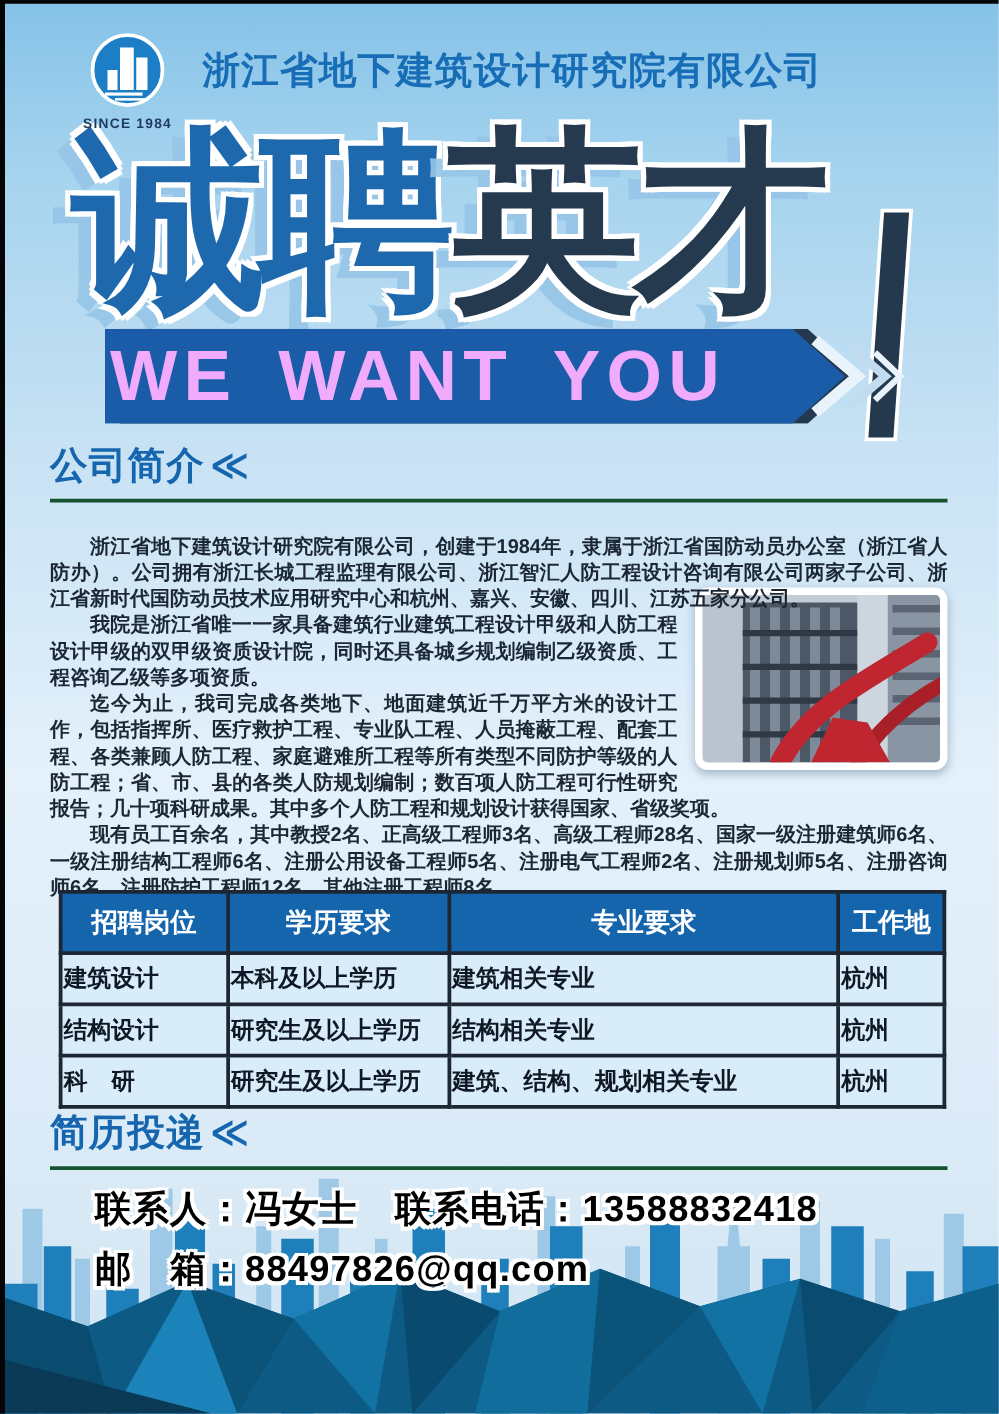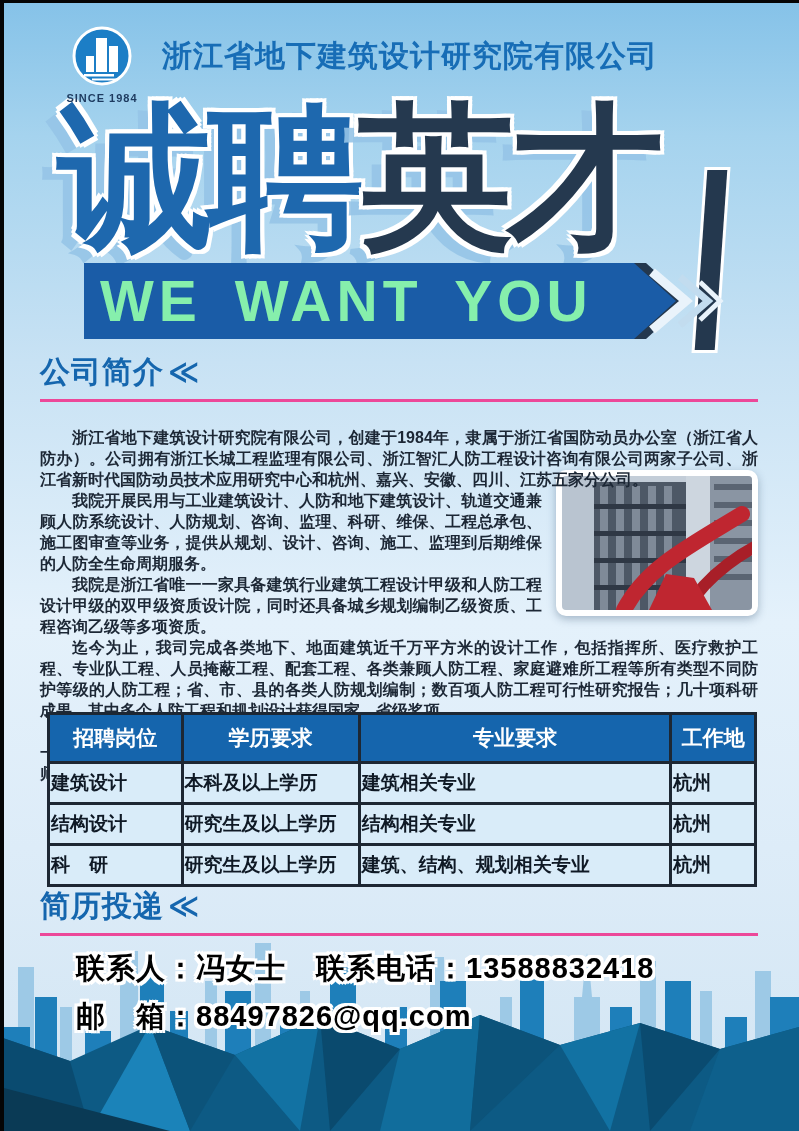--- a/index.html
+++ b/index.html
@@ -27,27 +27,27 @@
   .t-dark{color:#25394f;}
   .tail-stroke{position:absolute;left:701px;top:170px;width:20px;height:180px;background:#24384e;
     transform:skewX(-4deg);box-shadow:0 0 0 3px #fff;z-index:2;}
 
   
   .banner-wrap{position:absolute;left:84px;top:263px;width:592px;height:76px;z-index:3;}
   .banner-shadow{position:absolute;inset:0;transform:translateX(12px);background:#24384e;
     clip-path:polygon(0 0,calc(100% - 42px) 0,100% 50%,calc(100% - 42px) 100%,0 100%);}
   .banner{position:absolute;inset:0;background:#1a5ca7;
     clip-path:polygon(0 0,calc(100% - 42px) 0,100% 50%,calc(100% - 42px) 100%,0 100%);}
-  .banner-text{display:block;color:#86efac;font-size:57px;font-weight:bold;line-height:76px;
-    padding-left:16px;letter-spacing:5px;word-spacing:12px;white-space:nowrap;}
+  .banner-text{display:block;color:#f0abfc;font-size:57px;font-weight:bold;line-height:76px;
+    padding-left:4px;letter-spacing:5px;word-spacing:12px;white-space:nowrap;}
   .chevrons{position:absolute;left:648px;top:266px;z-index:4;}
 
   
   .section{position:absolute;left:40px;width:718px;z-index:3;}
-  .section-h{font-size:30px;font-weight:bold;color:#1566ae;border-bottom:3px solid #ec4899;
+  .section-h{font-size:30px;font-weight:bold;color:#1566ae;border-bottom:3px solid #14532d;
     padding-bottom:6px;letter-spacing:1px;}
   .section-marker{margin-left:4px;}
 
   #intro{top:352px;}
   .intro-text{margin-top:25px;font-size:16px;line-height:21px;font-weight:bold;color:#1c2735;text-align:justify;}
   .intro-text p{margin:0;text-indent:2em;}
   .photo{float:right;width:190px;height:134px;margin:-20px 0 6px 14px;border:6px solid #fff;
     border-radius:10px;overflow:hidden;background:#b9c4d0;box-shadow:0 3px 8px rgba(40,70,100,.35);}
 
   
@@ -137,21 +137,21 @@
             <rect x="120" y="44" width="66" height="6"></rect>
               <rect x="120" y="62" width="66" height="6"></rect>
             <rect x="120" y="80" width="66" height="6"></rect>
               <rect x="120" y="98" width="66" height="6"></rect>
           </g>
           <rect x="92" y="0" width="24" height="134" fill="#cdd6df"></rect>
           <path d="M30,134 C52,92 92,72 148,38" fill="none" stroke="#bf2630" stroke-width="16" stroke-linecap="round"></path>
           <path d="M92,134 C112,100 150,72 190,58" fill="none" stroke="#a81f28" stroke-width="12" stroke-linecap="round"></path>
           <polygon points="55,134 118,134 100,102 72,98" fill="#bf2630"></polygon>
         </svg>
-      </span><span>我院开展民用与工业建筑设计、人防和地下建筑设计、轨道交通兼顾人防系统设计、人防规划、咨询、监理、科研、维保、工程总承包、施工图审查等业务，提供从规划、设计、咨询、施工、监理到后期维保的人防全生命周期服务。</span>
+      </span>
     </p>
     <p>我院是浙江省唯一一家具备建筑行业建筑工程设计甲级和人防工程设计甲级的双甲级资质设计院，同时还具备城乡规划编制乙级资质、工程咨询乙级等多项资质。</p>
     <p>迄今为止，我司完成各类地下、地面建筑近千万平方米的设计工作，包括指挥所、医疗救护工程、专业队工程、人员掩蔽工程、配套工程、各类兼顾人防工程、家庭避难所工程等所有类型不同防护等级的人防工程；省、市、县的各类人防规划编制；数百项人防工程可行性研究报告；几十项科研成果。其中多个人防工程和规划设计获得国家、省级奖项。</p>
     <p>现有员工百余名，其中教授2名、正高级工程师3名、高级工程师28名、国家一级注册建筑师6名、一级注册结构工程师6名、注册公用设备工程师5名、注册电气工程师2名、注册规划师5名、注册咨询师6名、注册防护工程师12名、其他注册工程师8名。</p>
   </div>
 </div>
 
 <div id="jobs">
   <table>
     <colgroup>

